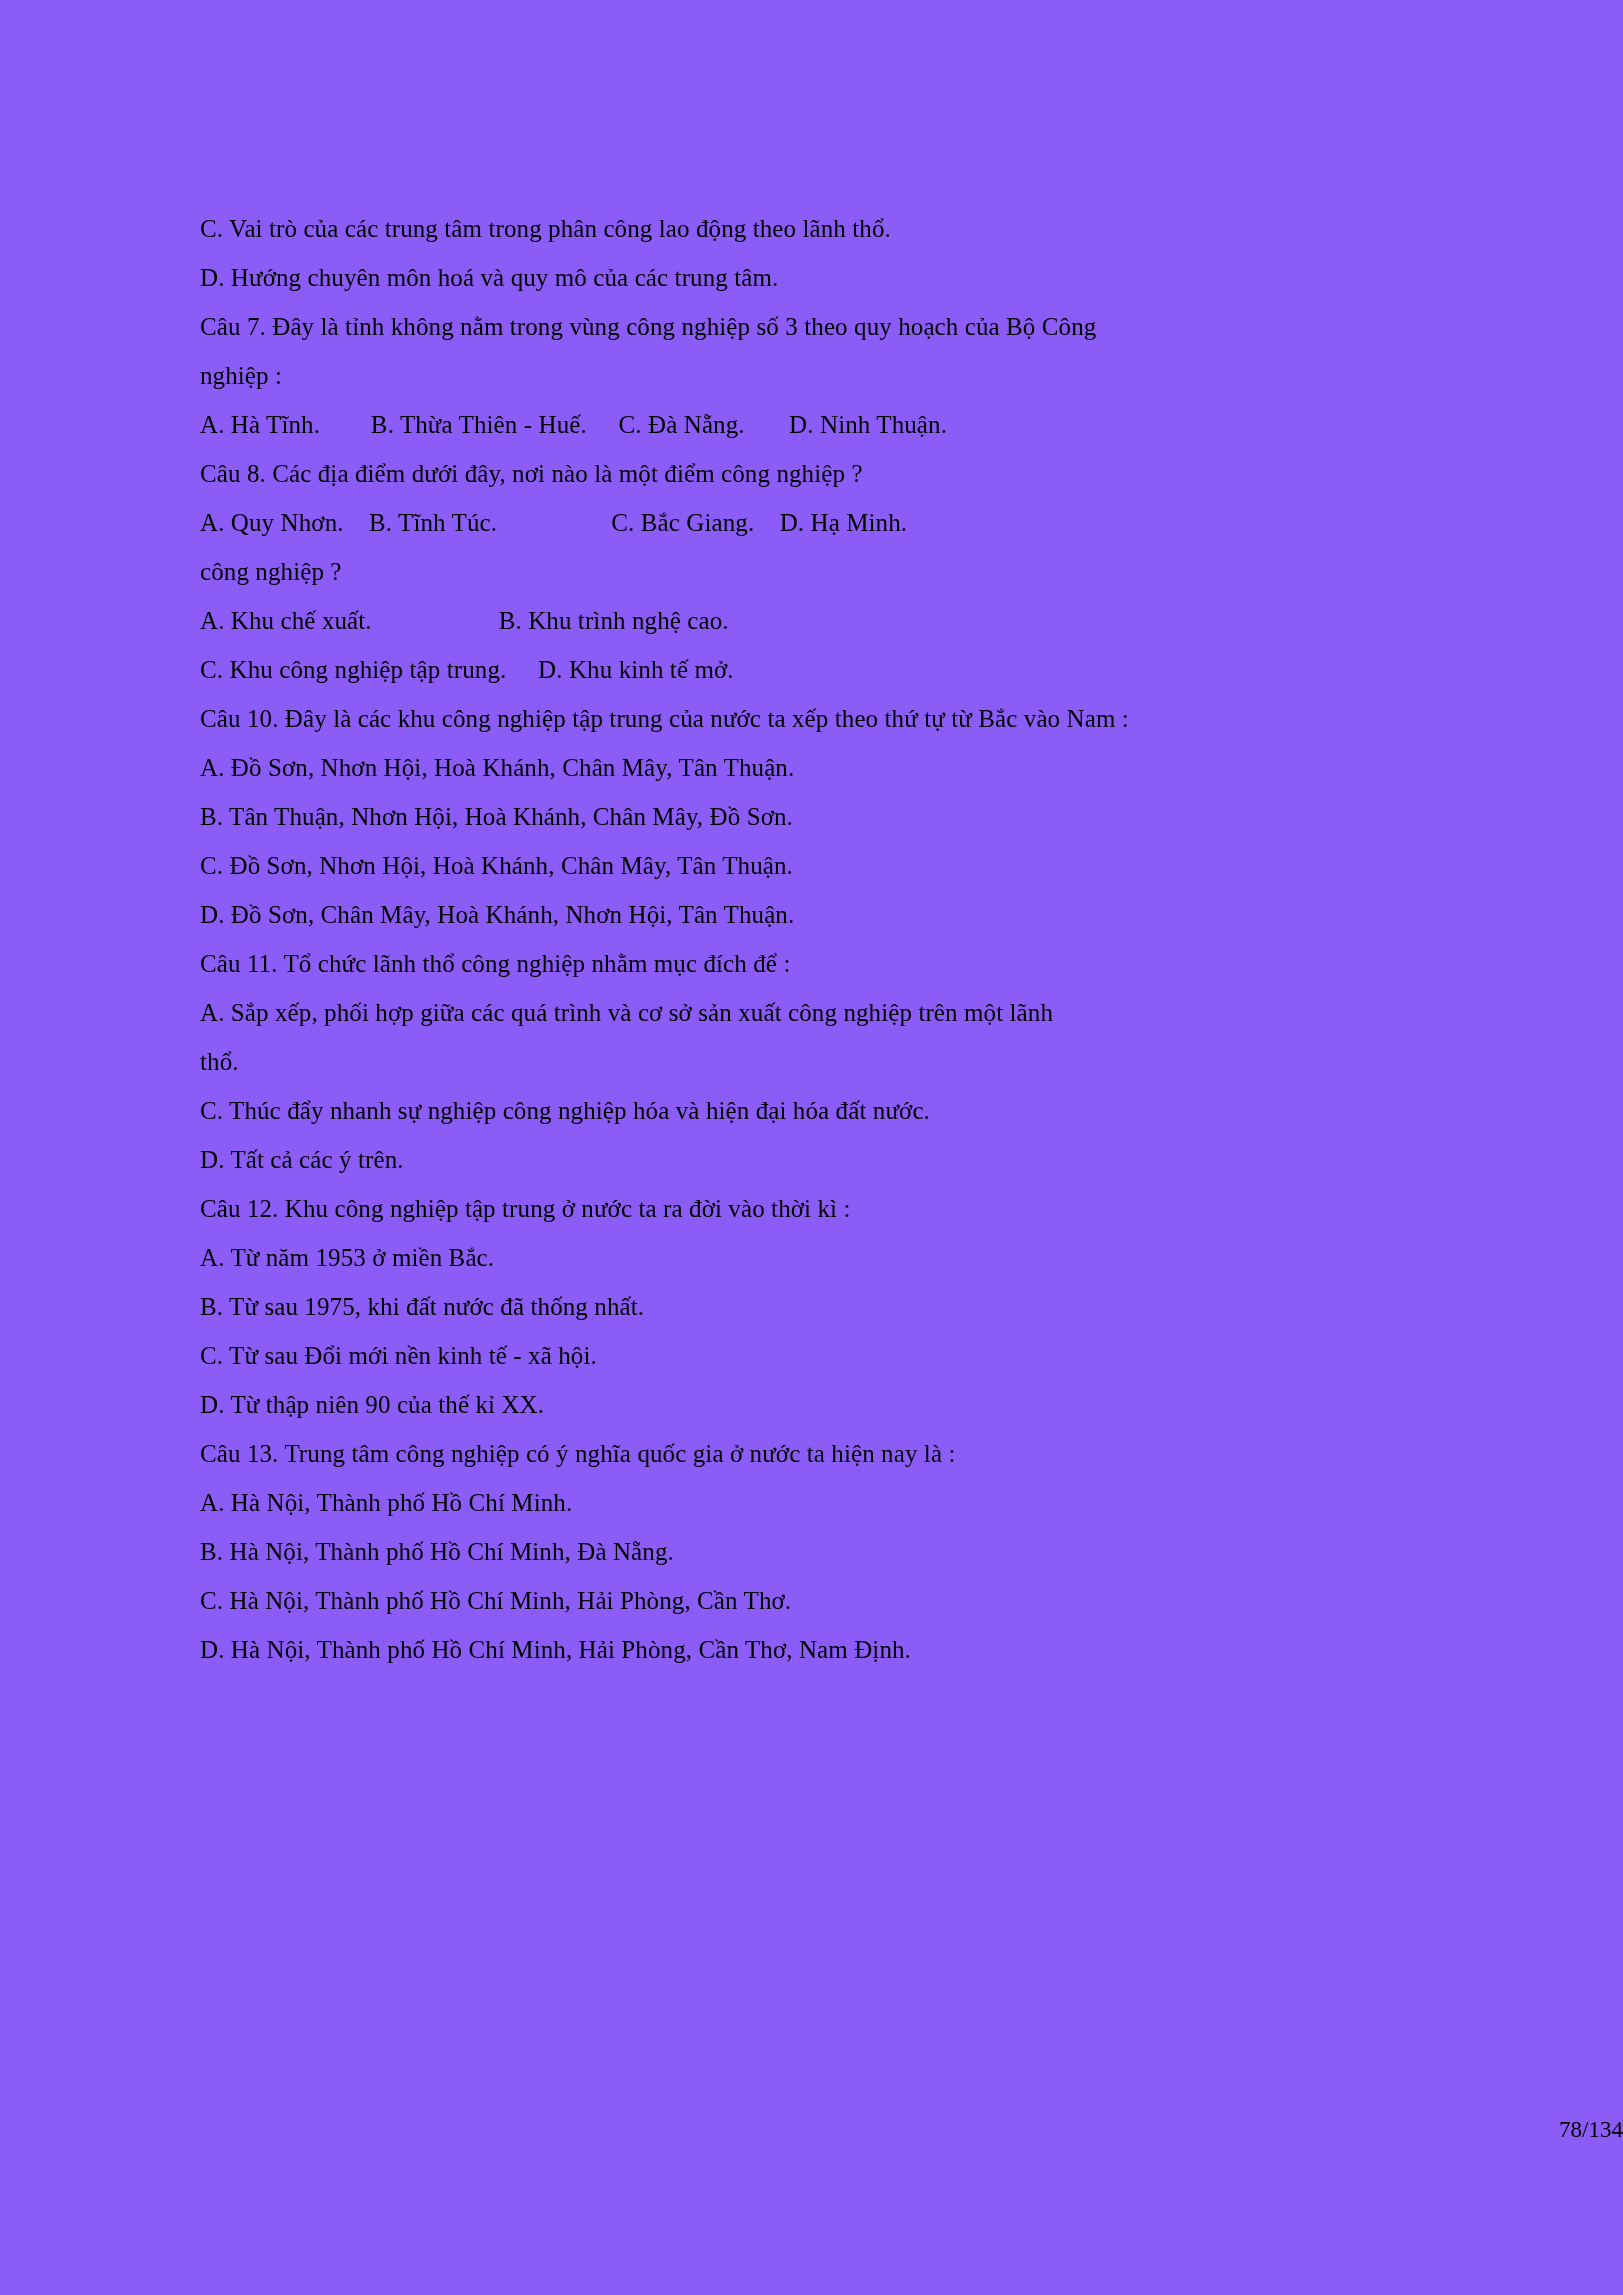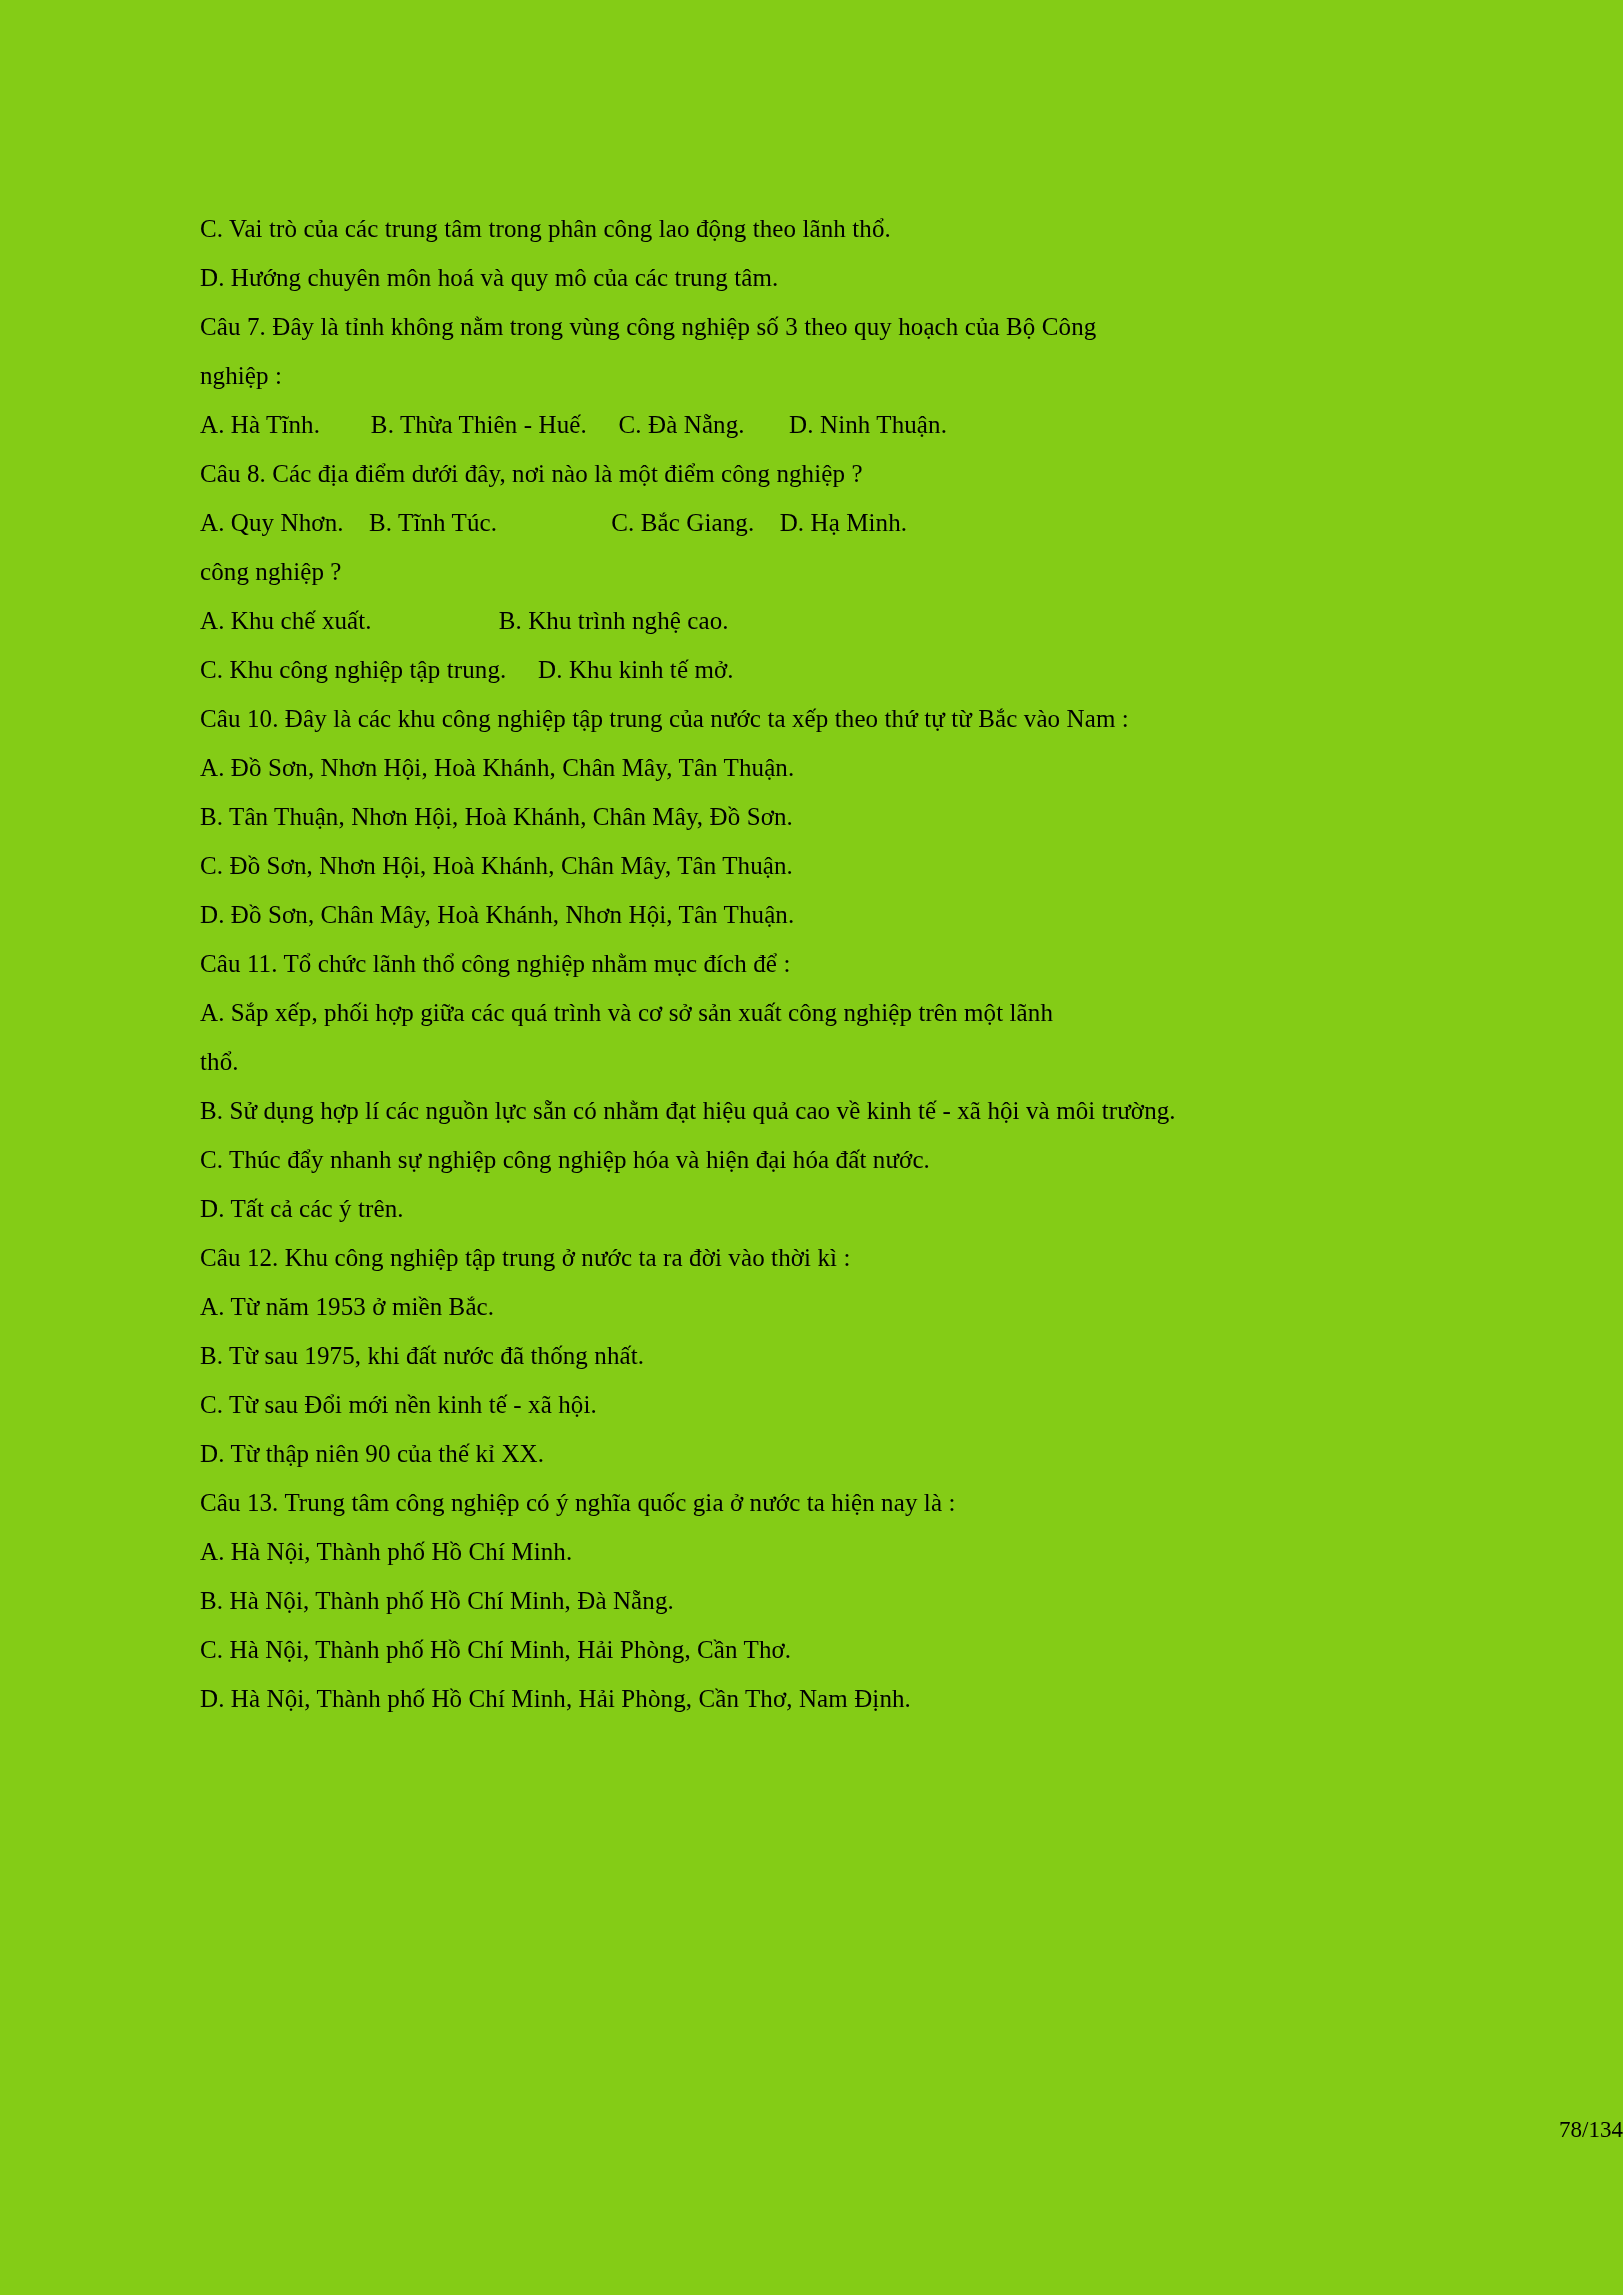--- a/index.html
+++ b/index.html
@@ -3,21 +3,21 @@
 <meta charset="utf-8">
 <style>
   html, body {
     margin: 0;
     padding: 0;
     background: #ffffff;
   }
   .page {
     width: 1623px;
     height: 2295px;
-    background: #84cc16;
+    background: #8b5cf6;
     position: relative;
     box-sizing: border-box;
     font-family: "Liberation Serif", serif;
     color: #000000;
   }
   .content {
     position: absolute;
     left: 200px;
     top: 216px;
     width: 1243px;
@@ -59,21 +59,20 @@
     <p class="line"><span class="q-label"></span><span>A. Khu chế xuất.                    B. Khu trình nghệ cao.</span></p>
     <p class="line"><span class="q-label"></span><span>C. Khu công nghiệp tập trung.     D. Khu kinh tế mở.</span></p>
     <p class="line"><span class="q-label">Câu 10</span><span>. Đây là các khu công nghiệp tập trung của nước ta xếp theo thứ tự từ Bắc vào Nam :</span></p>
     <p class="line"><span class="q-label"></span><span>A. Đồ Sơn, Nhơn Hội, Hoà Khánh, Chân Mây, Tân Thuận.</span></p>
     <p class="line"><span class="q-label"></span><span>B. Tân Thuận, Nhơn Hội, Hoà Khánh, Chân Mây, Đồ Sơn.</span></p>
     <p class="line"><span class="q-label"></span><span>C. Đồ Sơn, Nhơn Hội, Hoà Khánh, Chân Mây, Tân Thuận.</span></p>
     <p class="line"><span class="q-label"></span><span>D. Đồ Sơn, Chân Mây, Hoà Khánh, Nhơn Hội, Tân Thuận.</span></p>
     <p class="line"><span class="q-label">Câu 11</span><span>. Tổ chức lãnh thổ công nghiệp nhằm mục đích để :</span></p>
     <p class="line"><span class="q-label"></span><span>A. Sắp xếp, phối hợp giữa các quá trình và cơ sở sản xuất công nghiệp trên một lãnh</span></p>
     <p class="line"><span class="q-label"></span><span>thổ.</span></p>
-    <p class="line"><span class="q-label"></span><span>B. Sử dụng hợp lí các nguồn lực sẵn có nhằm đạt hiệu quả cao về kinh tế - xã hội và môi trường.</span></p>
     <p class="line"><span class="q-label"></span><span>C. Thúc đẩy nhanh sự nghiệp công nghiệp hóa và hiện đại hóa đất nước.</span></p>
     <p class="line"><span class="q-label"></span><span>D. Tất cả các ý trên.</span></p>
     <p class="line"><span class="q-label">Câu 12.</span><span> Khu công nghiệp tập trung ở nước ta ra đời vào thời kì :</span></p>
     <p class="line"><span class="q-label"></span><span>A. Từ năm 1953 ở miền Bắc.</span></p>
     <p class="line"><span class="q-label"></span><span>B. Từ sau 1975, khi đất nước đã thống nhất.</span></p>
     <p class="line"><span class="q-label"></span><span>C. Từ sau Đổi mới nền kinh tế - xã hội.</span></p>
     <p class="line"><span class="q-label"></span><span>D. Từ thập niên 90 của thế kỉ XX.</span></p>
     <p class="line"><span class="q-label">Câu 13.</span><span> Trung tâm công nghiệp có ý nghĩa quốc gia ở nước ta hiện nay là :</span></p>
     <p class="line"><span class="q-label"></span><span>A. Hà Nội, Thành phố Hồ Chí Minh.</span></p>
     <p class="line"><span class="q-label"></span><span>B. Hà Nội, Thành phố Hồ Chí Minh, Đà Nẵng.</span></p>

